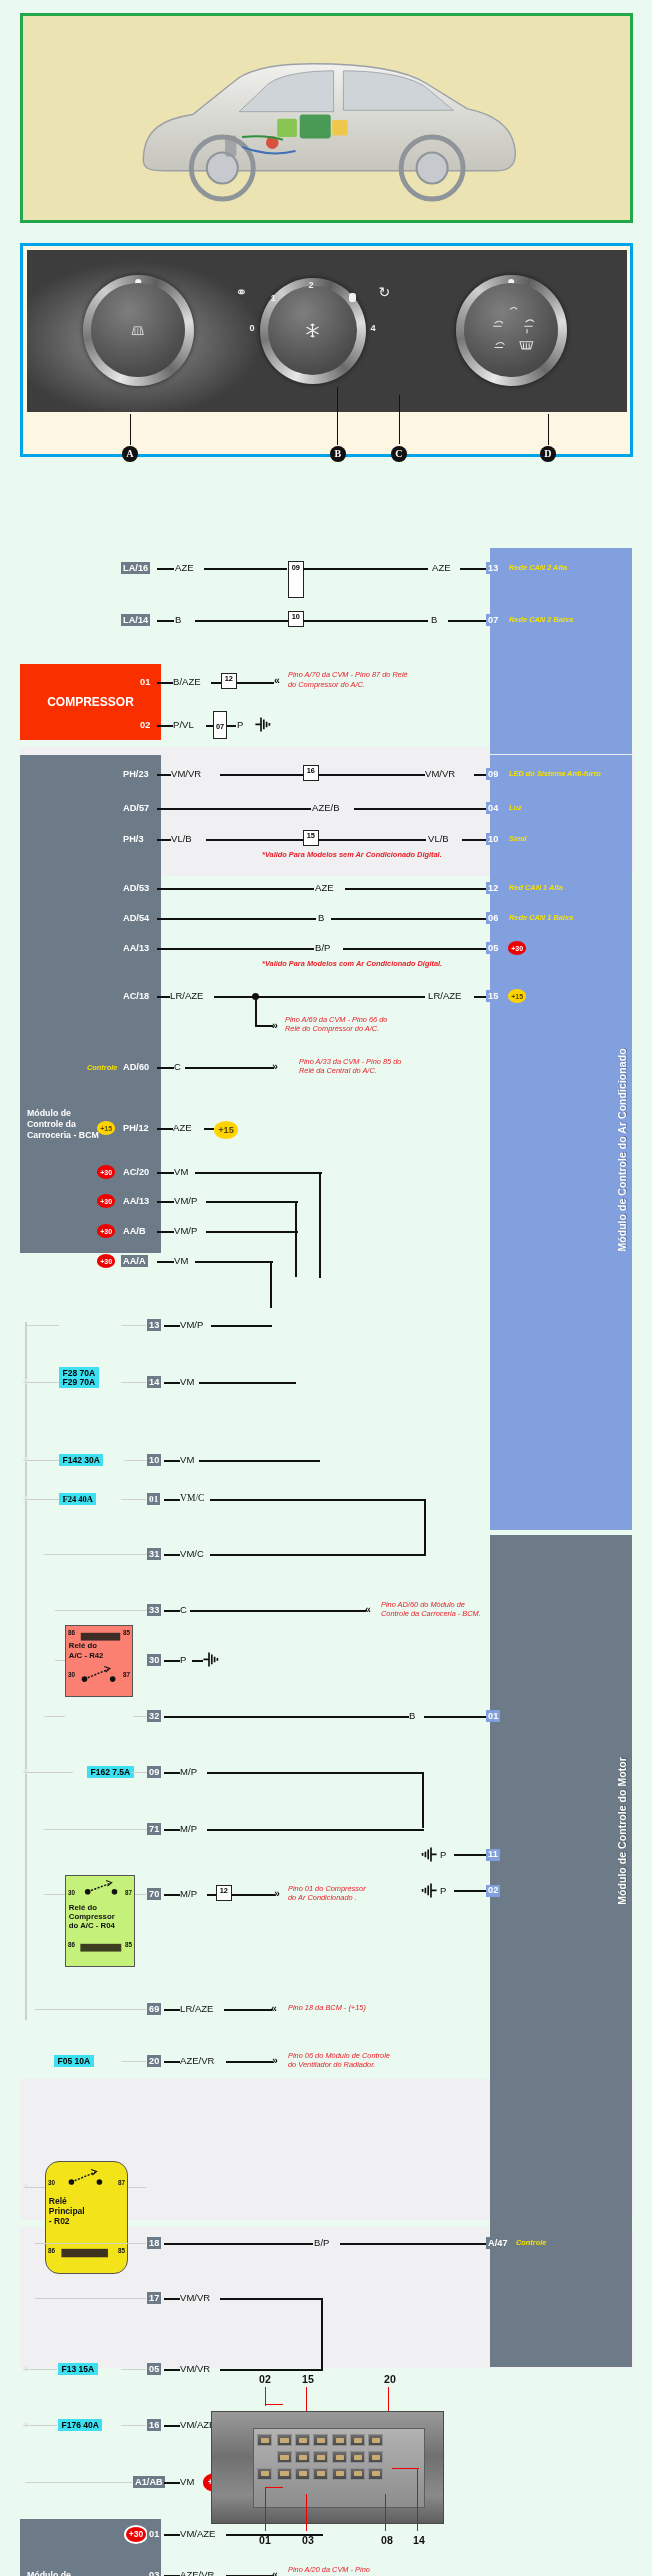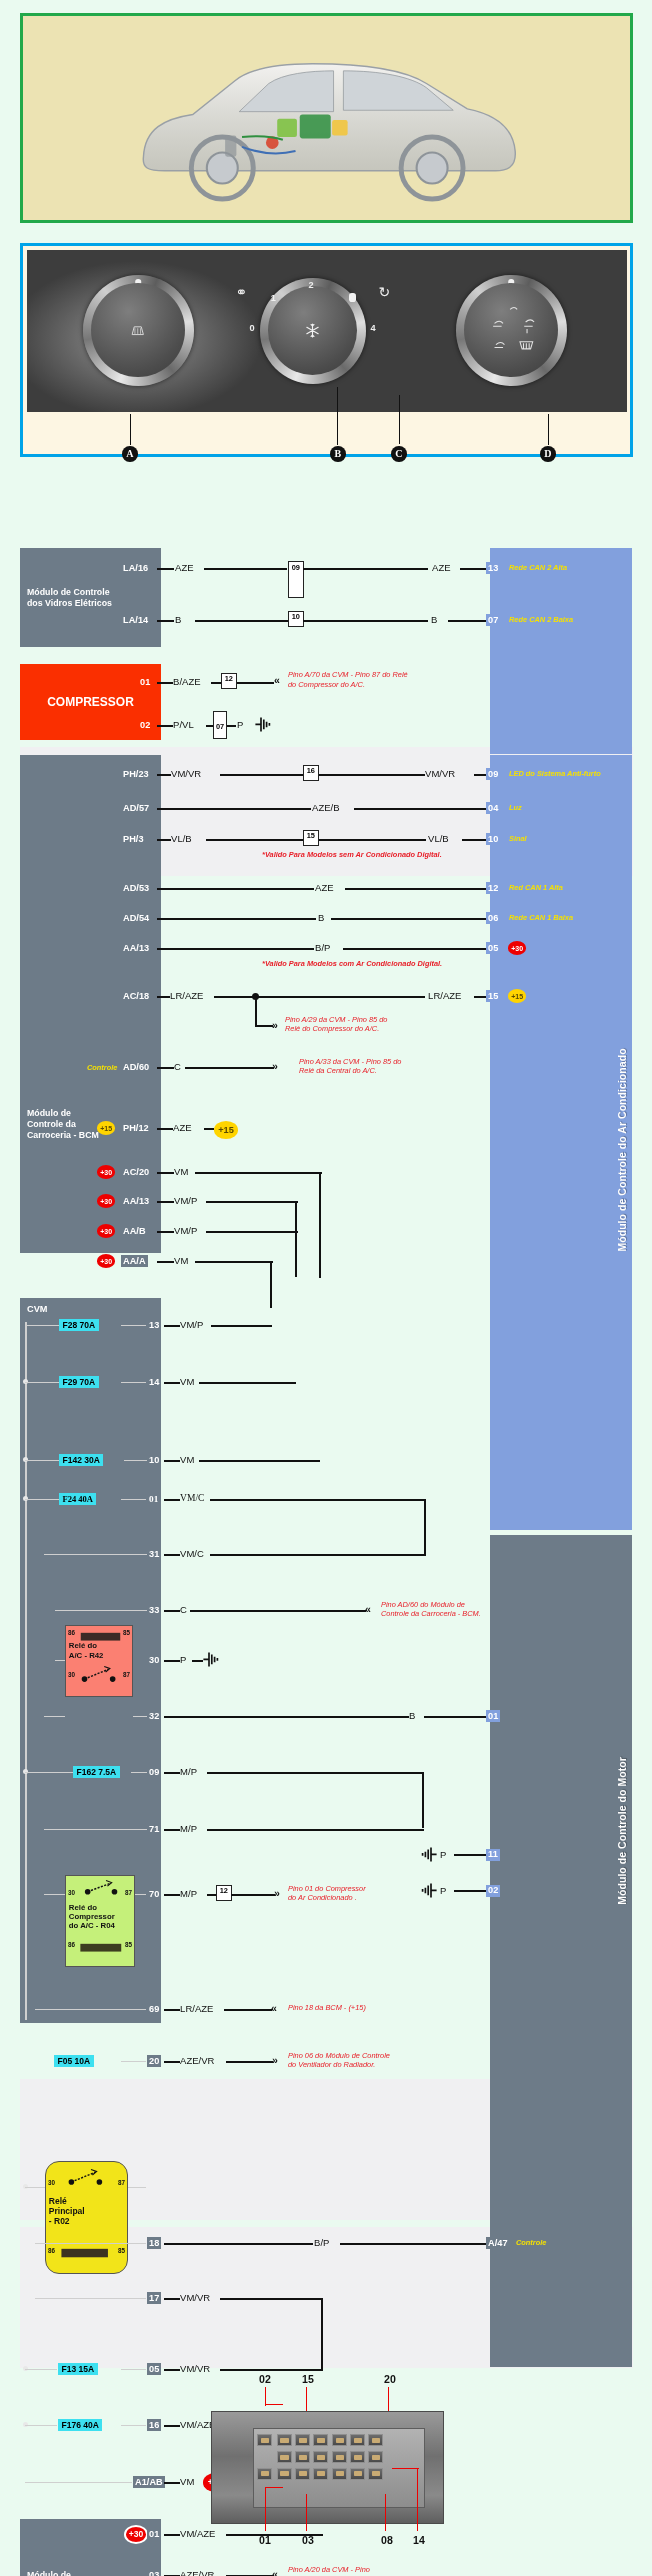--- a/index.html
+++ b/index.html
@@ -285,24 +285,20 @@
   <div class="band grey" style="top:1762px;height:141px;"></div>
 
   <div class="rightmod" style="top:83px;height:206px;"></div>
   <div class="rightmod" style="top:290px;height:775px;">
     <span class="vlabel" style="top:395px;">Módulo de Controle do Ar Condicionado</span>
   </div>
   <div class="rightmod grey" style="top:1070px;height:832px;">
     <span class="vlabel" style="top:296px;">Módulo de Controle do Motor</span>
   </div>
 
-  <div class="module" style="left:20px;top:83px;width:141px;height:99px;">
-    <span style="white-space:pre-line;">Módulo de Controle
-dos Vidros Elétricos</span>
-  </div>
   <div class="row" style="top:97px;">
     <span class="pinL" style="left:121px;">LA/16</span>
     <div class="wire" style="left:157px;top:5.6px;width:17px;"></div>
     <span class="wlabel" style="left:173px;top:0;">AZE</span>
     <div class="wire" style="left:204px;top:5.6px;width:83px;"></div>
     <div class="connbox" style="left:288px;top:-1.4px;width:15.5px;height:37px;padding-top:1.4px;">09</div>
     <div class="wire" style="left:303px;top:5.6px;width:125px;"></div>
     <span class="wlabel" style="left:430px;top:0;">AZE</span>
     <div class="wire" style="left:460px;top:5.6px;width:27px;"></div>
     <span class="pinR" style="left:486px;">13</span>
@@ -414,21 +410,21 @@
   </div>
   <div class="row" style="top:525px;">
     <span class="pinL" style="left:121px;">AC/18</span>
     <div class="wire" style="left:157px;top:5.6px;width:12.7px;"></div>
     <span class="wlabel" style="left:168px;top:0;">LR/AZE</span>
     <div class="wire" style="left:214px;top:5.6px;width:211px;"></div>
     <span class="splice" style="left:252px;top:2.8px;"></span>
     <div class="vline" style="left:255px;top:7px;height:30px;"></div>
     <div class="wire" style="left:255px;top:35px;width:18.3px;"></div>
     <span class="arrowR" style="left:272px;top:30px;">»</span>
-    <span class="note" style="left:285px;top:25px;white-space:pre-line;">Pino A/29 da CVM - Pino 85 do
+    <span class="note" style="left:285px;top:25px;white-space:pre-line;">Pino A/69 da CVM - Pino 66 do
 Relé do Compressor do A/C.</span>
     <span class="wlabel" style="left:426px;top:0;">LR/AZE</span>
     <div class="wire" style="left:474px;top:5.6px;width:12.7px;"></div>
     <span class="pinR" style="left:486px;">15</span>
     <span class="badge p15" style="left:508px;top:-0.7px;">+15</span>
   </div>
   <div class="row" style="top:596px;">
     <span class="func" style="left:87px;top:2.1px;">Controle</span>
     <span class="pinL" style="left:121px;">AD/60</span>
     <div class="wire" style="left:157px;top:5.6px;width:17px;"></div>
@@ -471,28 +467,25 @@
   </div>
   <div class="row" style="top:790px;">
     <span class="badge p30" style="left:97px;top:-0.7px;">+30</span>
     <span class="pinL" style="left:121px;">AA/A</span>
     <div class="wire" style="left:157px;top:5.6px;width:17px;"></div>
     <span class="wlabel" style="left:172px;top:0;">VM</span>
     <div class="wire" style="left:195px;top:5.6px;width:78px;"></div>
     <div class="vline" style="left:270px;top:5.6px;height:47px;"></div>
   </div>
 
-  <div class="module cvm" style="left:20px;top:833px;width:141px;height:725px;padding-top:5.6px;">
-    <span style="font-size:9.2px;">CVM</span>
-  </div>
 
   <div class="busline" style="left:25px;top:857px;width:2.1px;height:698px;"></div>
 
   <div class="row" style="top:854px;">
-    <span class="fuse" style="left:59px;">F28 70A</span>
+    <span class="fuse" style="left:59px;margin-top:48px;">F28 70A</span>
     <div class="busline" style="left:25px;top:5.6px;width:34px;height:1.4px;"></div>
     <div class="busline" style="left:121px;top:5.6px;width:25px;height:1.4px;"></div>
     <span class="pinL" style="left:147px;">13</span>
     <div class="wire" style="left:164px;top:5.6px;width:15.5px;"></div>
     <span class="wlabel" style="left:178px;top:0;">VM/P</span>
     <div class="wire" style="left:211px;top:5.6px;width:61px;"></div>
   </div>
   <div class="row" style="top:911px;">
     <span class="fuse" style="left:59px;">F29 70A</span>
     <span class="splice" style="left:22.6px;top:2.8px;width:5.6px;height:5.6px;background:#e8e8e8;"></span>
@@ -572,21 +565,21 @@
   <div class="row" style="top:1245px;">
     <div class="busline" style="left:44px;top:5.6px;width:21px;height:1.4px;"></div>
     <div class="busline" style="left:133px;top:5.6px;width:14px;height:1.4px;"></div>
     <span class="pinL" style="left:147px;">32</span>
     <div class="wire" style="left:164px;top:5.6px;width:245px;"></div>
     <span class="wlabel" style="left:407px;top:0;">B</span>
     <div class="wire" style="left:424px;top:5.6px;width:62px;"></div>
     <span class="pinR" style="left:486px;">01</span>
   </div>
   <div class="row" style="top:1301px;">
-    <span class="fuse" style="left:73px;text-align:center;">F162 7.5A</span>
+    <span class="fuse" style="left:87px;text-align:center;">F162 7.5A</span>
     <span class="splice" style="left:22.6px;top:2.8px;width:5.6px;height:5.6px;background:#e8e8e8;"></span>
     <div class="busline" style="left:25px;top:5.6px;width:48px;height:1.4px;"></div>
     <div class="busline" style="left:131px;top:5.6px;width:15.5px;height:1.4px;"></div>
     <span class="pinL" style="left:147px;">09</span>
     <div class="wire" style="left:164px;top:5.6px;width:15.5px;"></div>
     <span class="wlabel" style="left:178px;top:0;">M/P</span>
     <div class="wire" style="left:207px;top:5.6px;width:217px;"></div>
     <div class="vline" style="left:422px;top:5.6px;height:56px;"></div>
   </div>
   <div class="row" style="top:1358px;">

